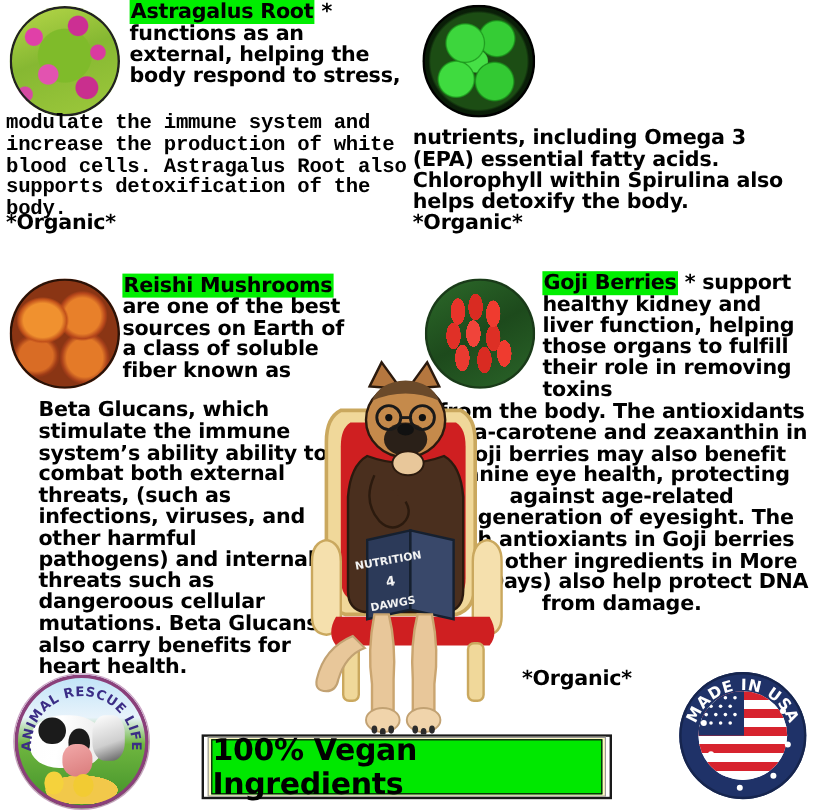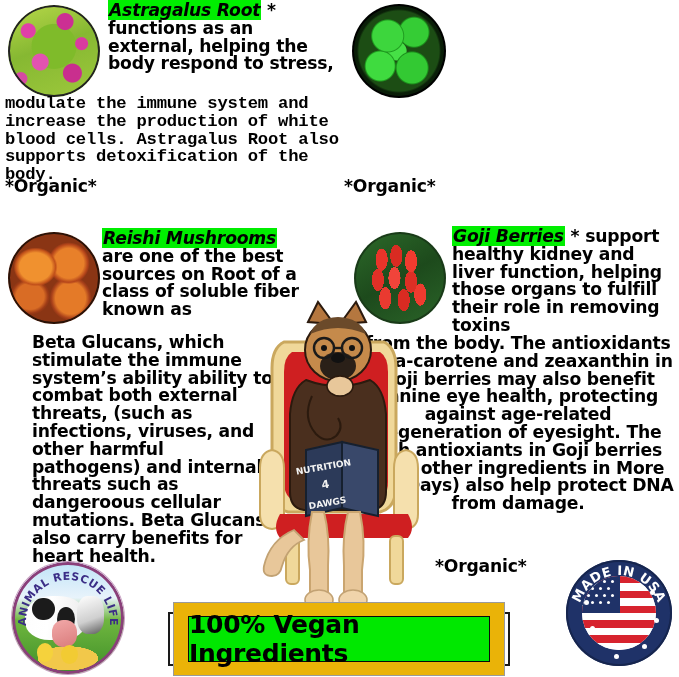--- a/index.html
+++ b/index.html
@@ -49,21 +49,21 @@
       radial-gradient(ellipse 6px 11px at 44% 50%, #f0443a 0 100%, transparent 101%),
       radial-gradient(ellipse 6px 11px at 62% 54%, #dd2f25 0 100%, transparent 101%),
       radial-gradient(ellipse 6px 11px at 34% 72%, #e93a30 0 100%, transparent 101%),
       radial-gradient(ellipse 6px 11px at 54% 74%, #d92b22 0 100%, transparent 101%),
       radial-gradient(ellipse 6px 11px at 72% 68%, #ef3b2f 0 100%, transparent 101%),
       linear-gradient(150deg,#2d6b2a 0%,#1d4a1c 50%,#2b6529 100%);
     box-shadow:inset 0 0 0 2px #1a3a19;
   }
 
   .txt{font-weight:700;line-height:1.035;letter-spacing:-0.2px;}
-  .hl{background:#00ee00;padding:0 1px;font-style:italic;}
+  .hl{background:#00ee00;padding:0 1px;}
 
   
   .lead{font-size:17.2px;}
   .body-p{font-size:17.2px;}
 
   
   .arl-badge{position:absolute;border-radius:50%;overflow:hidden;
     background:
       radial-gradient(ellipse 30px 12px at 50% 86%, #f2c84a 0 100%, transparent 101%),
       linear-gradient(180deg,#bfe3f7 0%,#e8f3fb 32%,#6fb63f 52%,#3f8f28 100%);
@@ -92,21 +92,21 @@
   .usa-canton .star{position:absolute;width:3px;height:3px;background:#fff;border-radius:50%;}
   .usa-bolt{position:absolute;width:5px;height:5px;border-radius:50%;background:#fff;}
   .usa-ring-text{position:absolute;inset:0;}
   .usa-ring-text text{font-family:"DejaVu Sans","Liberation Sans",sans-serif;
     font-size:13px;font-weight:700;fill:#ffffff;letter-spacing:0.5px;}
 
   
   .vegan-banner{position:absolute;border:2px solid #1a1a1a;background:#fff;
     display:flex;align-items:center;justify-content:center;padding:3px;}
   .vegan-inner{width:100%;height:100%;border:1px solid #9a9a9a;
-    display:flex;align-items:center;justify-content:center;padding:14px;background:#eab308;}
+    display:flex;align-items:center;justify-content:center;padding:2px;background:#fef9c3;}
   .vegan-green{width:100%;height:100%;background:#00e800;border:1px solid #0a0a0a;
     display:flex;align-items:center;justify-content:center;}
   .vegan-green span{font-size:25px;font-weight:700;color:#000;letter-spacing:-0.3px;}
 
   
   .mascot{position:absolute;}
   .mascot svg{display:block;}
 </style>
 </head>
 <body>
@@ -121,30 +121,32 @@
 
   <div class="txt body-p" style="position:absolute;left:5px;top:95px;width:334px;font-family:Liberation Mono, monospace;">modulate the immune system and increase the production of white blood cells.  Astragalus Root also supports detoxification of the body.</div>
 
   <div class="txt body-p" style="position:absolute;left:5px;top:178px;">*Organic*</div>
 </div>
 
 <div class="panel" style="left:340px;top:0px;width:339px;height:222px;">
   <div class="ing-img img-spirulina" style="left:12px;top:4px;width:94px;height:94px;"></div>
 
 
+  <div class="txt body-p" style="position:absolute;left:4px;top:107px;width:334px;white-space:pre-line;">nutrients, including Omega 3 (EPA) essential fatty acids.
+Chlorophyll within Spirulina also helps detoxify the body.</div>
 
   <div class="txt body-p" style="position:absolute;left:4px;top:178px;">*Organic*</div>
 </div>
 
 <div class="panel" style="left:0px;top:228px;width:300px;height:320px;">
   <div class="ing-img img-reishi" style="left:8px;top:4px;width:92px;height:92px;"></div>
 
   <div class="txt lead" style="position:absolute;left:102px;top:2px;width:198px;">
     <span class="hl">Reishi Mushrooms</span><span> are</span>
-    <span>one of the best sources on Root of a class of soluble fiber known as</span>
+    <span>one of the best sources on Earth of a class of soluble fiber known as</span>
   </div>
 
   <div class="txt body-p" style="position:absolute;left:4px;top:106px;width:243px;margin-left:28px;">Beta Glucans, which stimulate the immune system’s ability ability to combat both external threats, (such as infections, viruses, and other harmful pathogens) and internal threats such as dangeroous cellular mutations.  Beta Glucans also carry  benefits for heart health.</div>
 </div>
 
 <div class="panel" style="left:340px;top:228px;width:339px;height:360px;">
   <div class="ing-img img-goji" style="left:14px;top:4px;width:92px;height:92px;"></div>
 
   <div class="txt lead" style="position:absolute;left:112px;top:0;width:226px;">
     <span class="hl">Goji Berries</span><span> * support</span>

